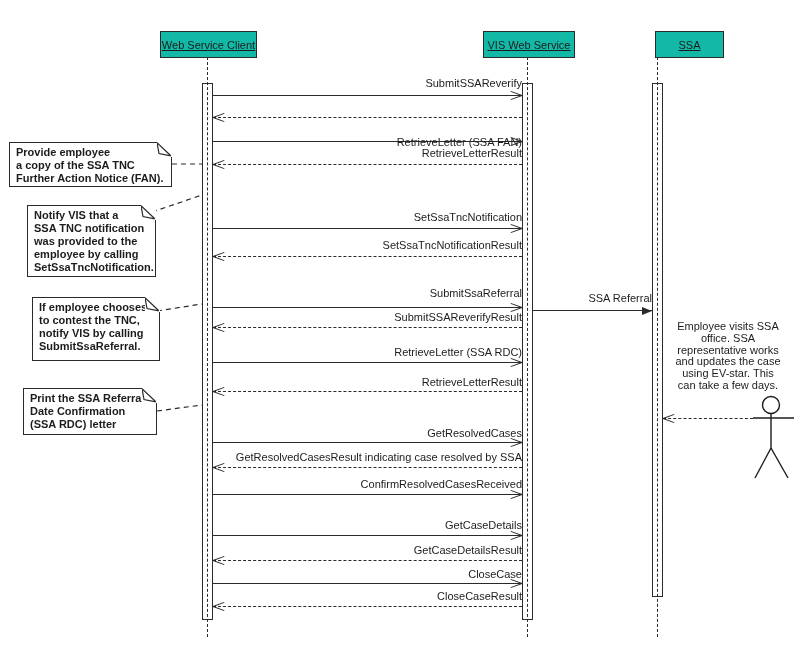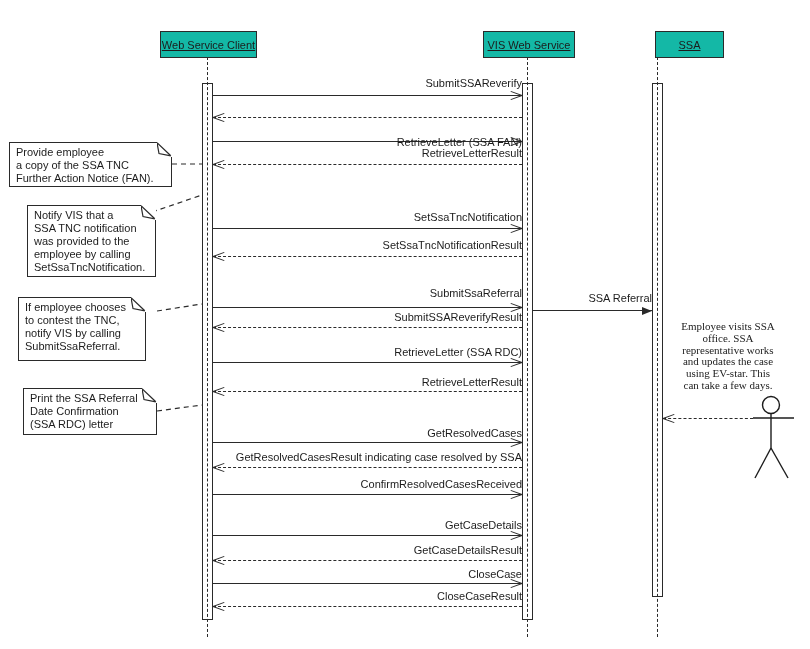--- a/index.html
+++ b/index.html
@@ -36,30 +36,30 @@
   .ah-l { left:0; }
   .ah-l::before { left:0; top:0; transform-origin:0 50%; transform:rotate(20deg); }
   .ah-l::after  { left:0; top:0; transform-origin:0 50%; transform:rotate(-20deg); }
   .ah-filled {
     position:absolute; right:0; top:-4px; width:0; height:0;
     border-left:10px solid #2a2a2a; border-top:4px solid transparent; border-bottom:4px solid transparent;
   }
   
   .note {
     position:absolute; box-sizing:border-box; background:#fff; border:1.4px solid #2a2a2a;
-    padding:3px 4px 2px 6px; z-index:5;
+    padding:3px 4px 2px 6px; z-index:5;font-weight:bold;
   }
   .note-text { font-size:11px; line-height:13px; white-space:pre-line; }
   .note-fold { position:absolute; top:-1.4px; right:-1.4px; }
   
   .overlay { position:absolute; left:0; top:0; z-index:4; pointer-events:none; }
   
   .emp-text {
     position:absolute; left:671px; top:321px; width:114px; text-align:center;
-    font-size:11px; line-height:11.8px; white-space:pre-line; z-index:4;font-family:Liberation Serif, serif;
+    font-size:11px; line-height:11.8px; white-space:pre-line; z-index:4;
   }
 </style>
 </head>
 <body>
 
 <div class="canvas">
 
   <div class="lifeline" style="left:207px; top:57px; height:580px"></div>
   <div class="lifeline" style="left:527px; top:57px; height:580px"></div>
   <div class="lifeline" style="left:657px; top:57px; height:580px"></div>
@@ -184,21 +184,21 @@
     <svg class="note-fold" width="15" height="15" viewBox="0 0 15 15">
         <rect width="15" height="15" fill="#fff"></rect>
         <path d="M0 0.7 L13.8 13.8 M0 0.7 L2 11.5 L13.8 13.8" fill="none" stroke="#2a2a2a" stroke-width="1.2"></path>
       </svg>
     <div class="note-text">Notify VIS that a
 SSA TNC notification
 was provided to the
 employee  by calling
 SetSsaTncNotification.</div>
   </div>
-  <div class="note" style="left:18px; top:297px; width:128px; height:64px">
+  <div class="note" style="left:32px; top:297px; width:128px; height:64px">
     <svg class="note-fold" width="15" height="15" viewBox="0 0 15 15">
         <rect width="15" height="15" fill="#fff"></rect>
         <path d="M0 0.7 L13.8 13.8 M0 0.7 L2 11.5 L13.8 13.8" fill="none" stroke="#2a2a2a" stroke-width="1.2"></path>
       </svg>
     <div class="note-text">If employee chooses
  to contest the TNC,
 notify VIS by calling
 SubmitSsaReferral.</div>
   </div>
   <div class="note" style="left:23px; top:388px; width:134px; height:47px">

